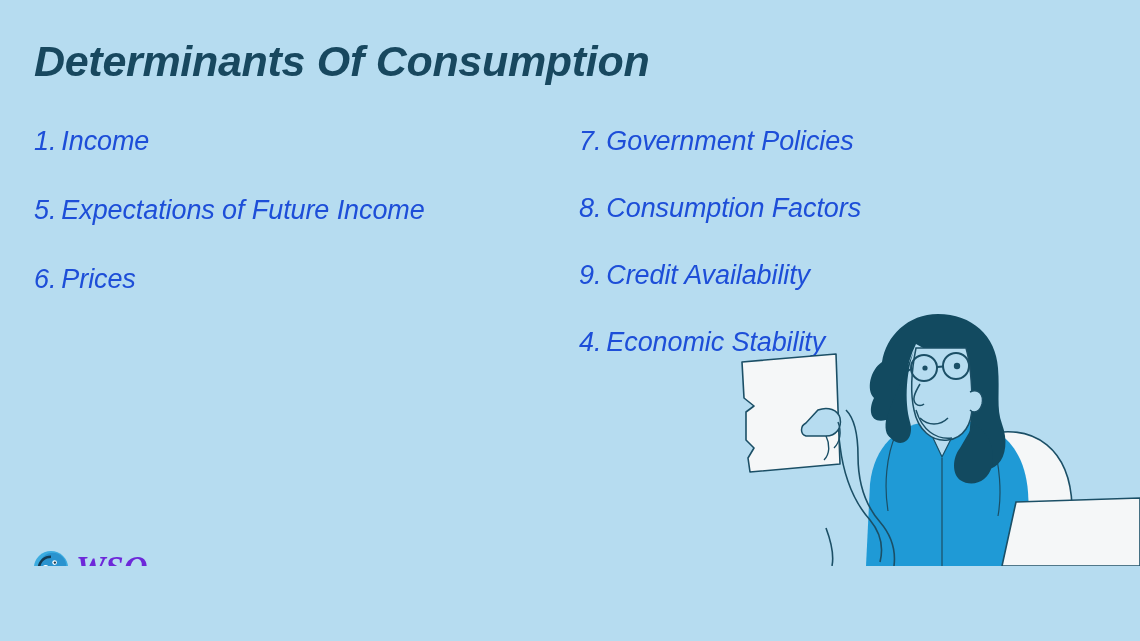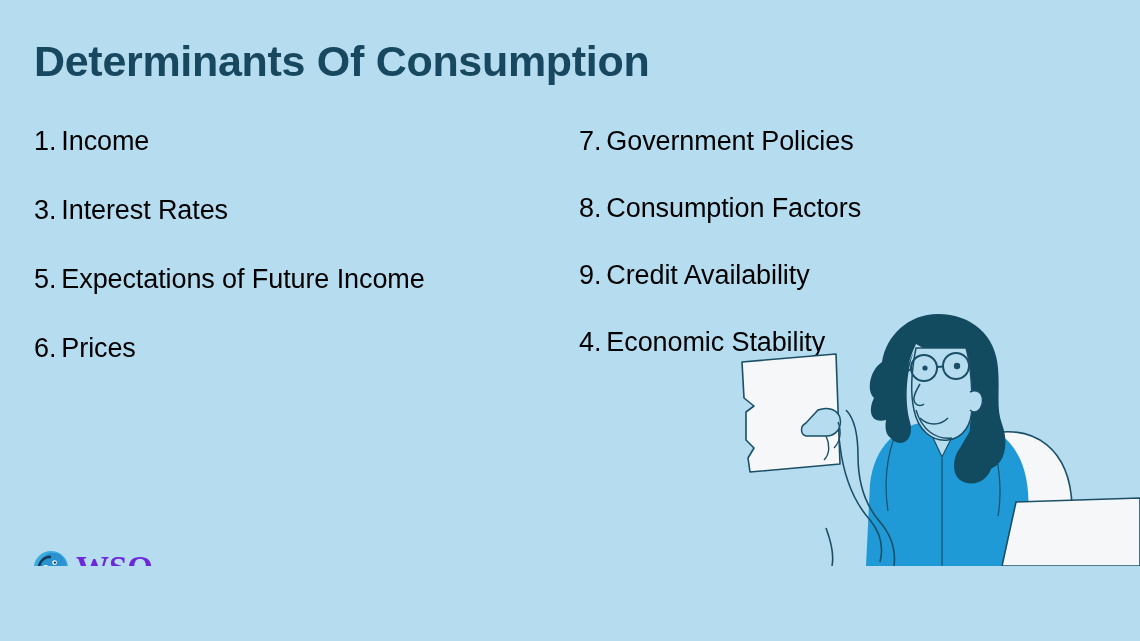--- a/index.html
+++ b/index.html
@@ -12,20 +12,21 @@
     background: #b6dcf0;
     font-family: "Liberation Sans", sans-serif;
     overflow: hidden;
   }
   .slide {
     position: relative;
     width: 1140px;
     height: 566px;
     background: #b6dcf0;
     overflow: hidden;
+    font-style: italic;
   }
 
   
   .title {
     position: absolute;
     left: 34px;
     top: 38px;
     font-size: 43px;
     font-weight: bold;
     color: #18485f;
@@ -37,21 +38,21 @@
   
   .col {
     position: absolute;
     top: 128px;
   }
   .col-left  { left: 34px;  }
   .col-right { left: 579px; }
 
   .list-item {
     font-size: 27px;
-    color: #000000;
+    color: #1d4ed8;
     line-height: 1;
     white-space: nowrap;
     letter-spacing: -0.1px;
   }
   .col-left .list-item  { margin-bottom: 42px; }
   .col-right .list-item { margin-bottom: 40px; }
 
   .num { margin-right: 5px; }
 
   
@@ -89,23 +90,20 @@
 </head>
 <body>
 
 <div class="slide">
 
   <div class="title">Determinants Of Consumption</div>
 
   <div class="col col-left">
     <div class="list-item">
       <span class="num">1.</span><span>Income</span>
-    </div>
-    <div class="list-item">
-      <span class="num">3.</span><span>Interest Rates</span>
     </div>
     <div class="list-item">
       <span class="num">5.</span><span>Expectations of Future Income</span>
     </div>
     <div class="list-item">
       <span class="num">6.</span><span>Prices</span>
     </div>
   </div>
 
   <div class="col col-right">

